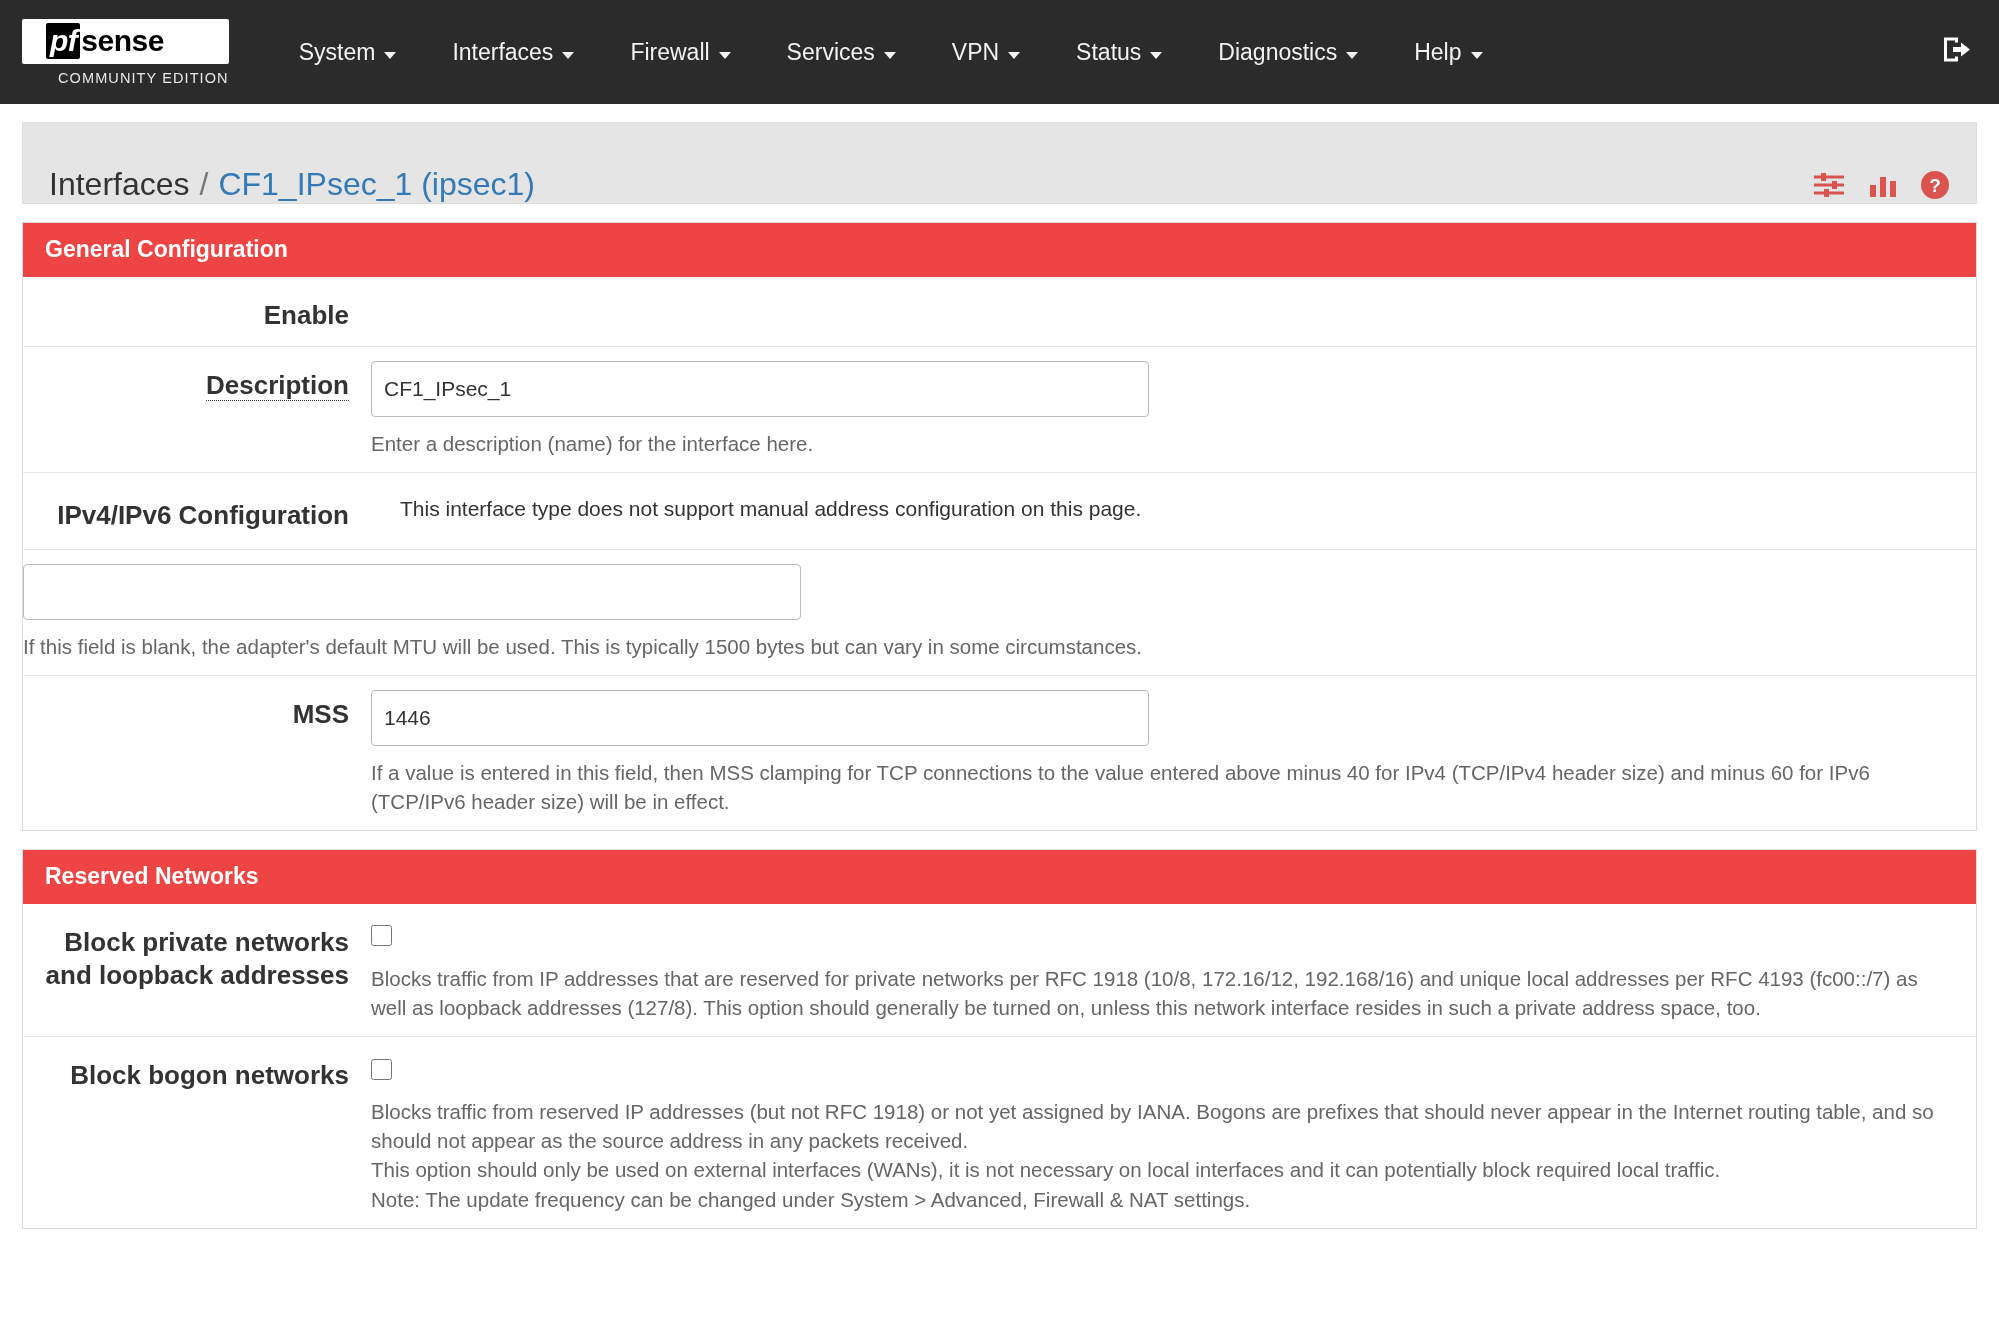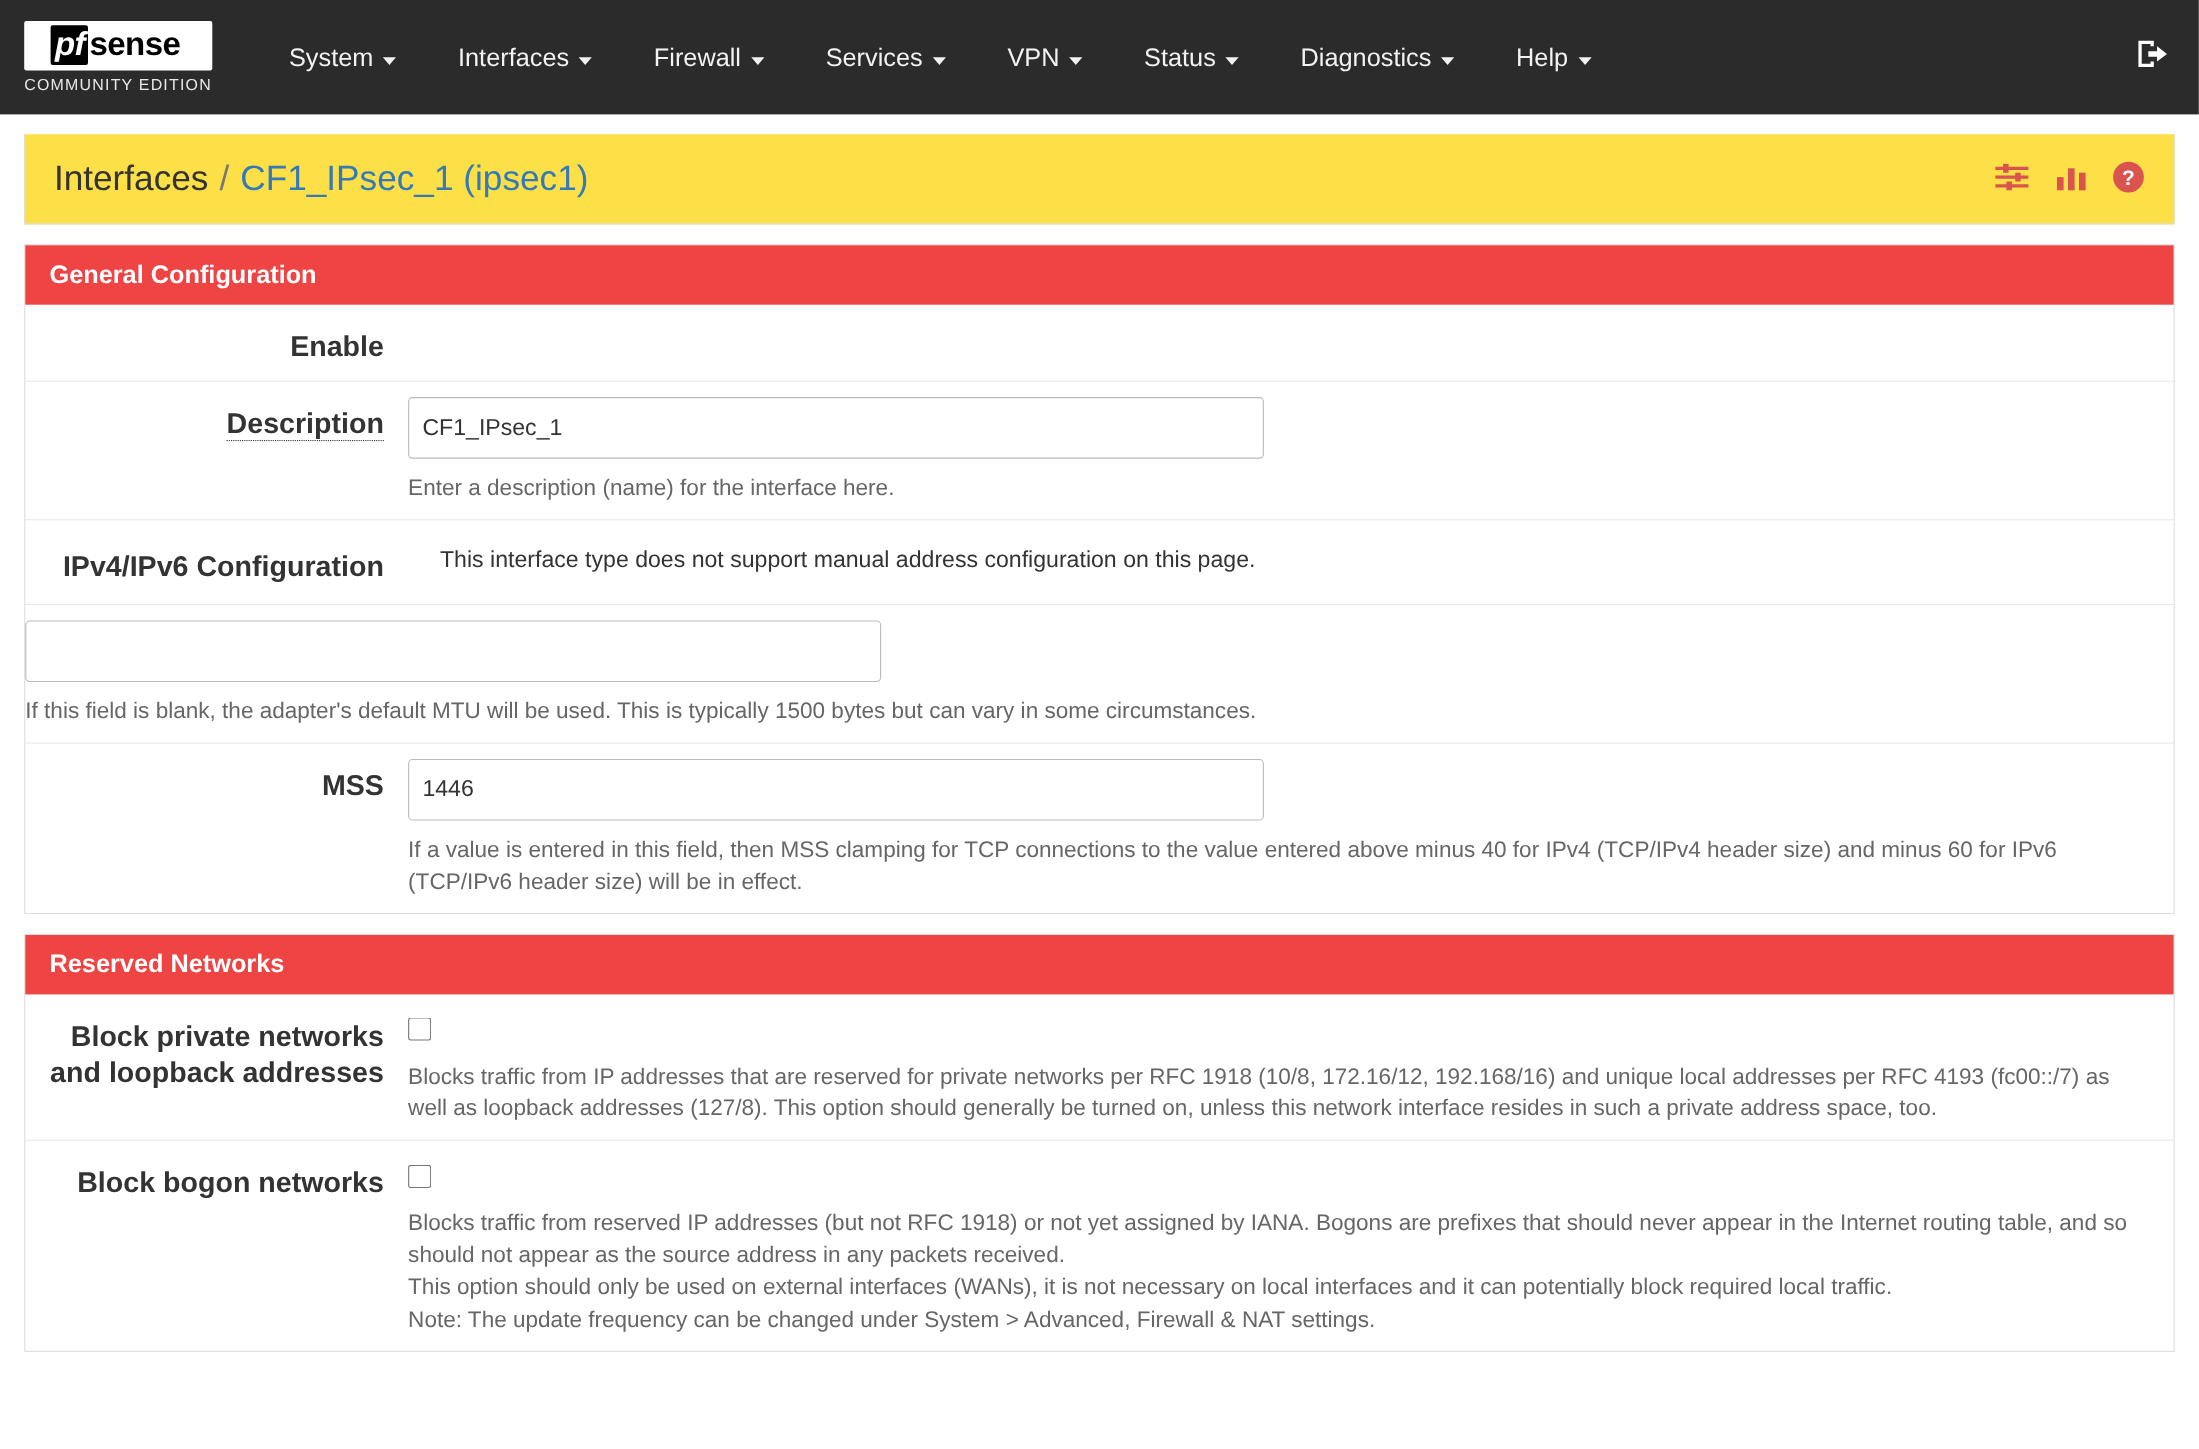--- a/index.html
+++ b/index.html
@@ -50,20 +50,21 @@
     font-style: italic;
     margin-right: 1px;
     margin-left: 15px;
   }
   .brand-sub {
     color: #e8e8e8;
     font-size: 14.5px;
     letter-spacing: 1.1px;
     margin-top: 6px;
     font-weight: normal;
+    margin-left: 36px;
   }
   .nav-items {
     display: flex;
     align-items: center;
     height: 100%;
   }
   .nav-item {
     color: #f2f2f2;
     font-size: 23px;
     padding: 0 28px;
@@ -89,27 +90,27 @@
     top: 50%;
     transform: translateY(-50%);
     color: #ffffff;
     font-size: 30px;
     cursor: pointer;
     line-height: 1;
   }
 
   
   .page-head {
-    background: #fde047;
+    background: #e5e5e5;
     border: 1px solid #ddd;
     border-top: none;
     margin: 18px 22px 0 22px;
     height: 82px;
     display: flex;
-    align-items: center;
+    align-items: flex-end;
     padding: 0 26px 0 26px;
     position: relative;
   }
   .breadcrumb {
     font-size: 32px;
     color: #333;
     font-weight: normal;
   }
   .breadcrumb .sep { color: #777; margin: 0 10px; }
   .breadcrumb .cur { color: #337ab7; }

